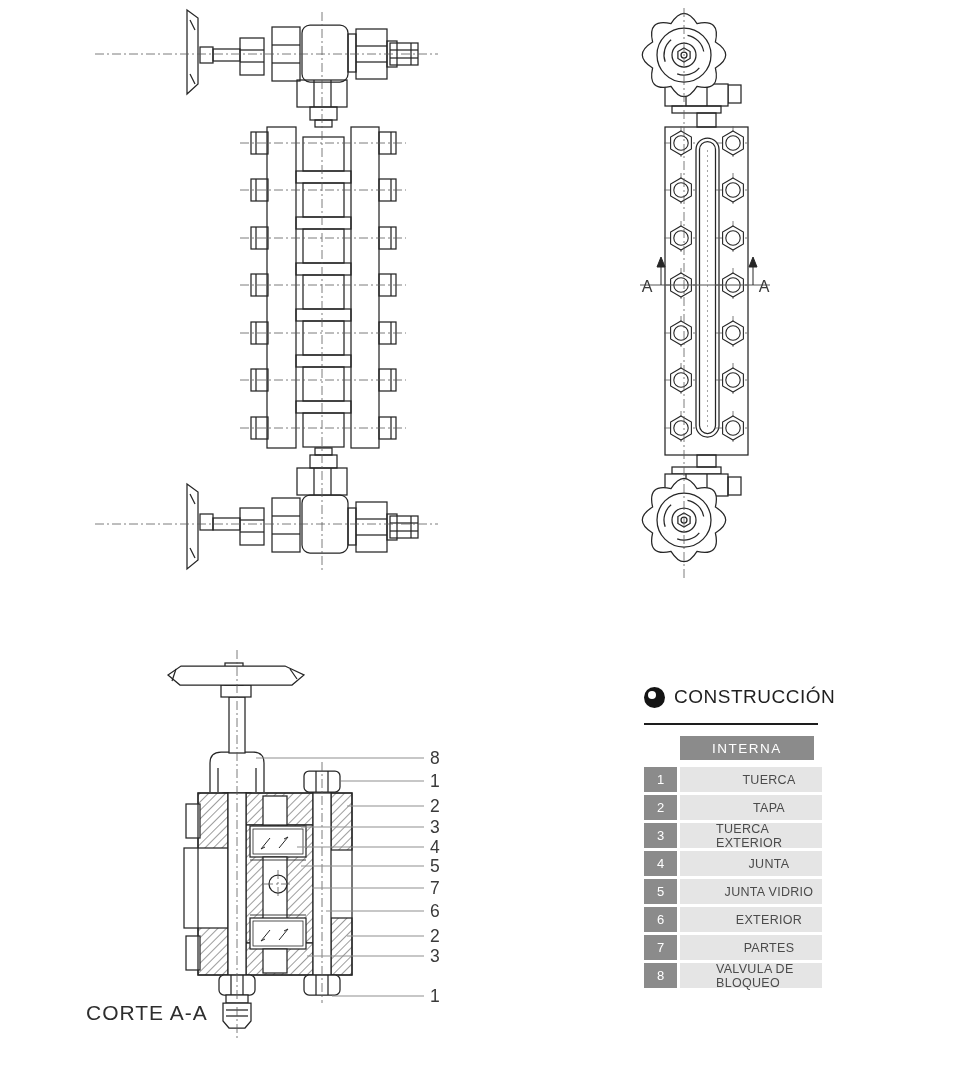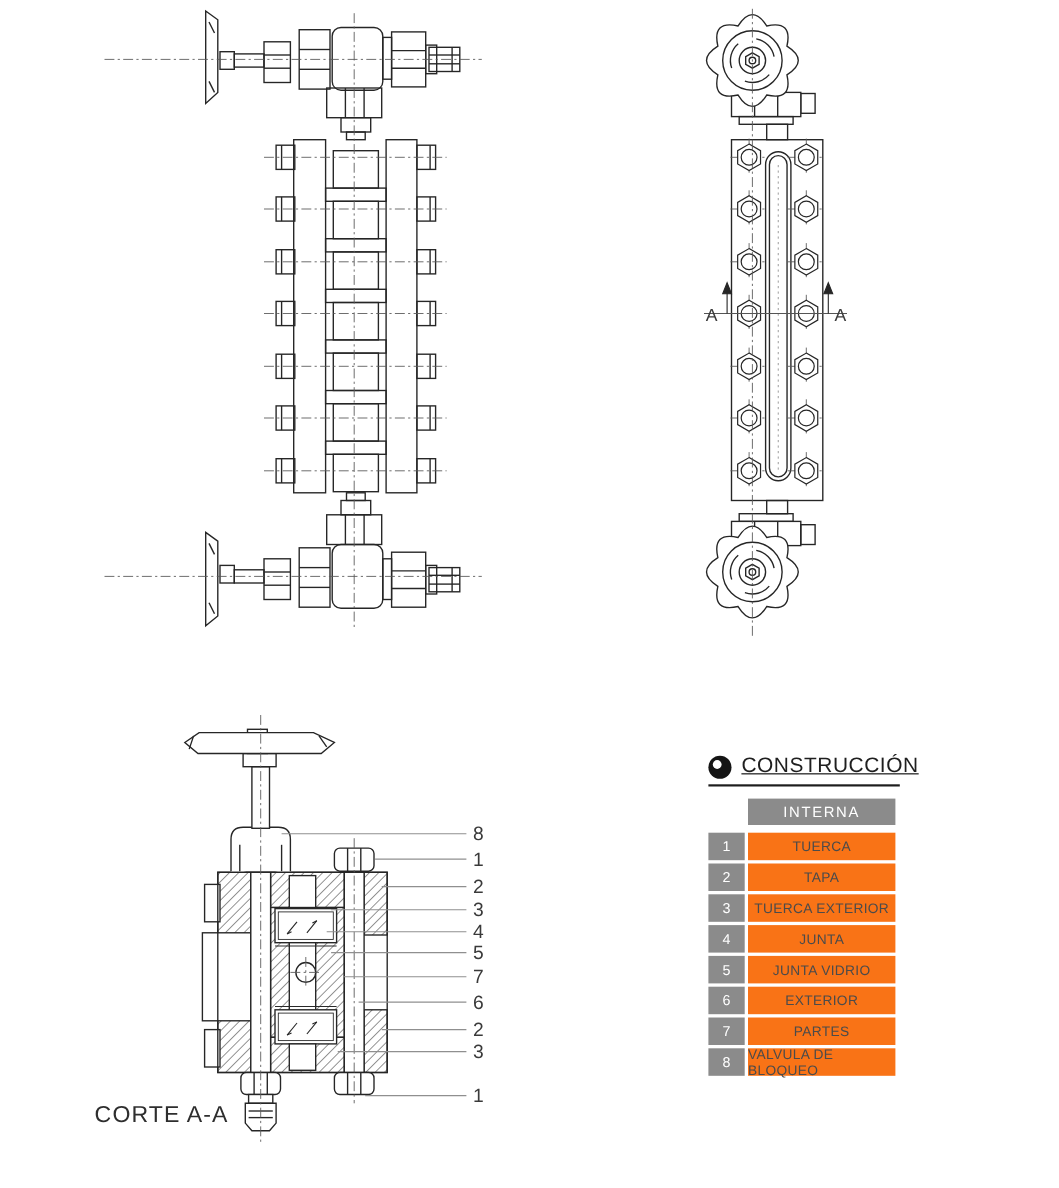--- a/index.html
+++ b/index.html
@@ -7,35 +7,35 @@
          font-family:"Liberation Sans",sans-serif;}
   #drawing{position:absolute;left:0;top:0;}
   .cl{stroke:#5a5a5a;stroke-width:0.8;stroke-dasharray:9 3 2 3;fill:none;}
   .leader{stroke:#8f8f8f;stroke-width:1;}
   .callout{font-size:17.5px;fill:#3a3a3a;}
   .marker{font-size:16px;fill:#3a3a3a;}
   .caption{font-size:21px;fill:#2e2e2e;letter-spacing:1px;}
 
   
   .panel{position:absolute;left:644px;top:686px;width:178px;}
-  .title-row{display:flex;align-items:center;gap:9px;padding-bottom:5px;
-             border-bottom:2px solid #1d1d1d;width:174px;text-decoration:underline;}
+  .title-row{display:flex;align-items:center;gap:9px;padding-bottom:15px;
+             border-bottom:2px solid #1d1d1d;width:174px;}
   .bullet{width:21px;height:21px;border-radius:50%;background:#141414;position:relative;flex:0 0 auto;}
   .bullet::after{content:"";position:absolute;left:4px;top:4px;width:8px;height:8px;border-radius:50%;background:#fff;}
   .title-text{font-size:19px;color:#1f1f1f;letter-spacing:.5px;white-space:nowrap;}
   .tbl{margin-top:11px;}
   .trow{display:flex;margin-bottom:3px;height:25px;}
   .hspacer{width:36px;flex:0 0 auto;}
   .hcell{width:134px;background:#8b8b8b;color:#fff;font-size:13.5px;letter-spacing:1.5px;
          display:flex;align-items:center;justify-content:center;height:24px;}
   .hrow{display:flex;margin-bottom:7px;}
   .ncell{width:33px;margin-right:3px;background:#8b8b8b;color:#fff;font-size:13px;
          display:flex;align-items:center;justify-content:center;flex:0 0 auto;}
-  .ccell{width:134px;background:#f97316;color:#4b4b4b;font-size:12.5px;letter-spacing:.3px;
-         display:flex;align-items:center;justify-content:center;}
+  .ccell{width:134px;background:#e5e5e5;color:#4b4b4b;font-size:12.5px;letter-spacing:.3px;
+         display:flex;align-items:center;justify-content:center;padding-left:36px;}
 </style>
 </head>
 <body>
 
 <div id="stage">
 
 <svg id="drawing" width="963" height="1080" viewBox="0 0 963 1080" xmlns="http://www.w3.org/2000/svg">
 <defs>
   <pattern id="h" width="6" height="6" patternUnits="userSpaceOnUse" patternTransform="rotate(45)">
     <rect width="6" height="6" fill="#fff"></rect>

